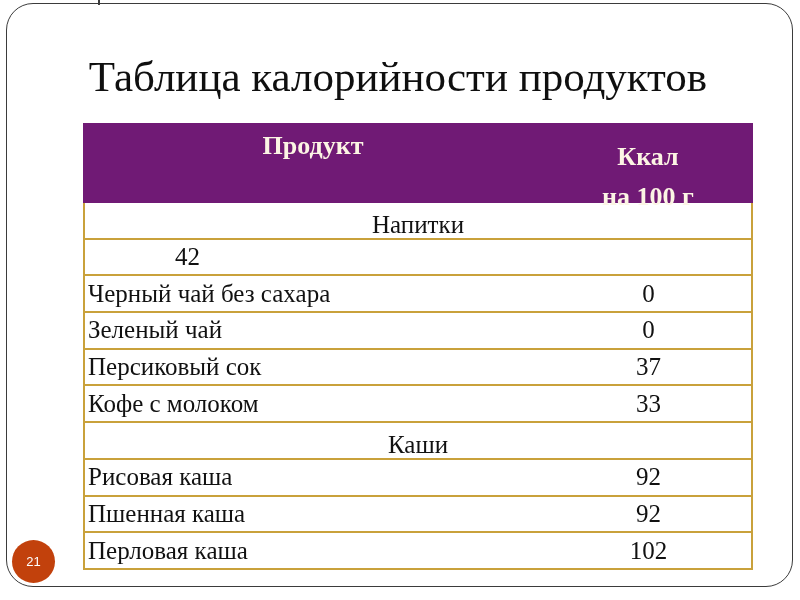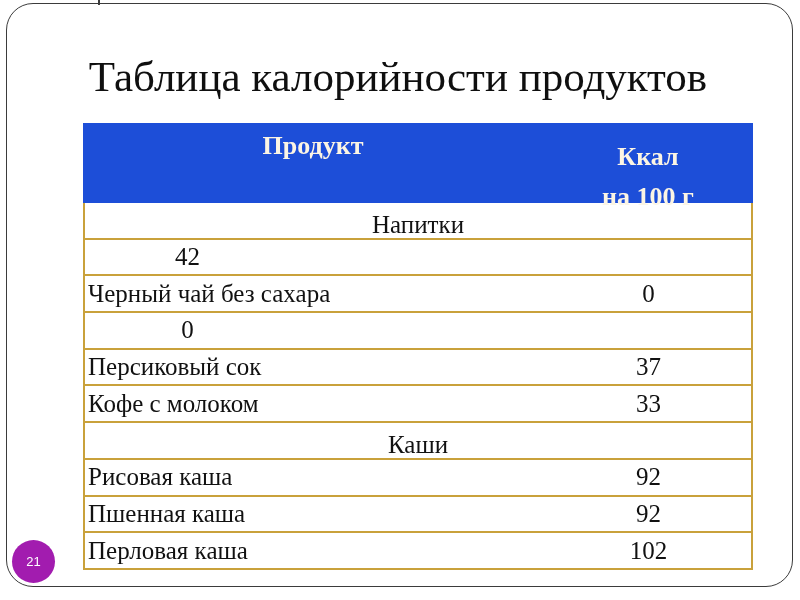--- a/index.html
+++ b/index.html
@@ -50,21 +50,21 @@
   .cal-table {
     position: absolute;
     left: 83px;
     top: 123px;
     width: 670px;
   }
   .thead {
     display: flex;
     height: 80px;
     box-sizing: border-box;
-    background: #1d4ed8;
+    background: #701a75;
     color: #FCF5E4;
     font-weight: bold;
     font-size: 26px;
     line-height: 40px;
   }
   .th-product {
     width: 460px;
     text-align: center;
     padding-top: 3px;
     box-sizing: border-box;
@@ -108,21 +108,21 @@
     width: 205px;
     text-align: center;
   }
   .page-badge {
     position: absolute;
     left: 12px;
     top: 540px;
     width: 43px;
     height: 43px;
     border-radius: 50%;
-    background: #a21caf;
+    background: #c2410c;
     display: flex;
     align-items: center;
     justify-content: center;
     color: #ffffff;
     font-family: "Liberation Sans", "DejaVu Sans", sans-serif;
     font-size: 13px;
     text-align: center;
   }
 </style>
 </head>
@@ -147,20 +147,21 @@
           <div class="section-label">Напитки</div>
         </div>
         <div class="row item-row">
           <div class="cell-kcal">42</div>
         </div>
         <div class="row item-row">
           <div class="cell-name">Черный чай без сахара</div>
           <div class="cell-kcal">0</div>
         </div>
         <div class="row item-row">
+          <div class="cell-name">Зеленый чай</div>
           <div class="cell-kcal">0</div>
         </div>
         <div class="row item-row">
           <div class="cell-name">Персиковый сок</div>
           <div class="cell-kcal">37</div>
         </div>
         <div class="row item-row">
           <div class="cell-name">Кофе с молоком</div>
           <div class="cell-kcal">33</div>
         </div>

